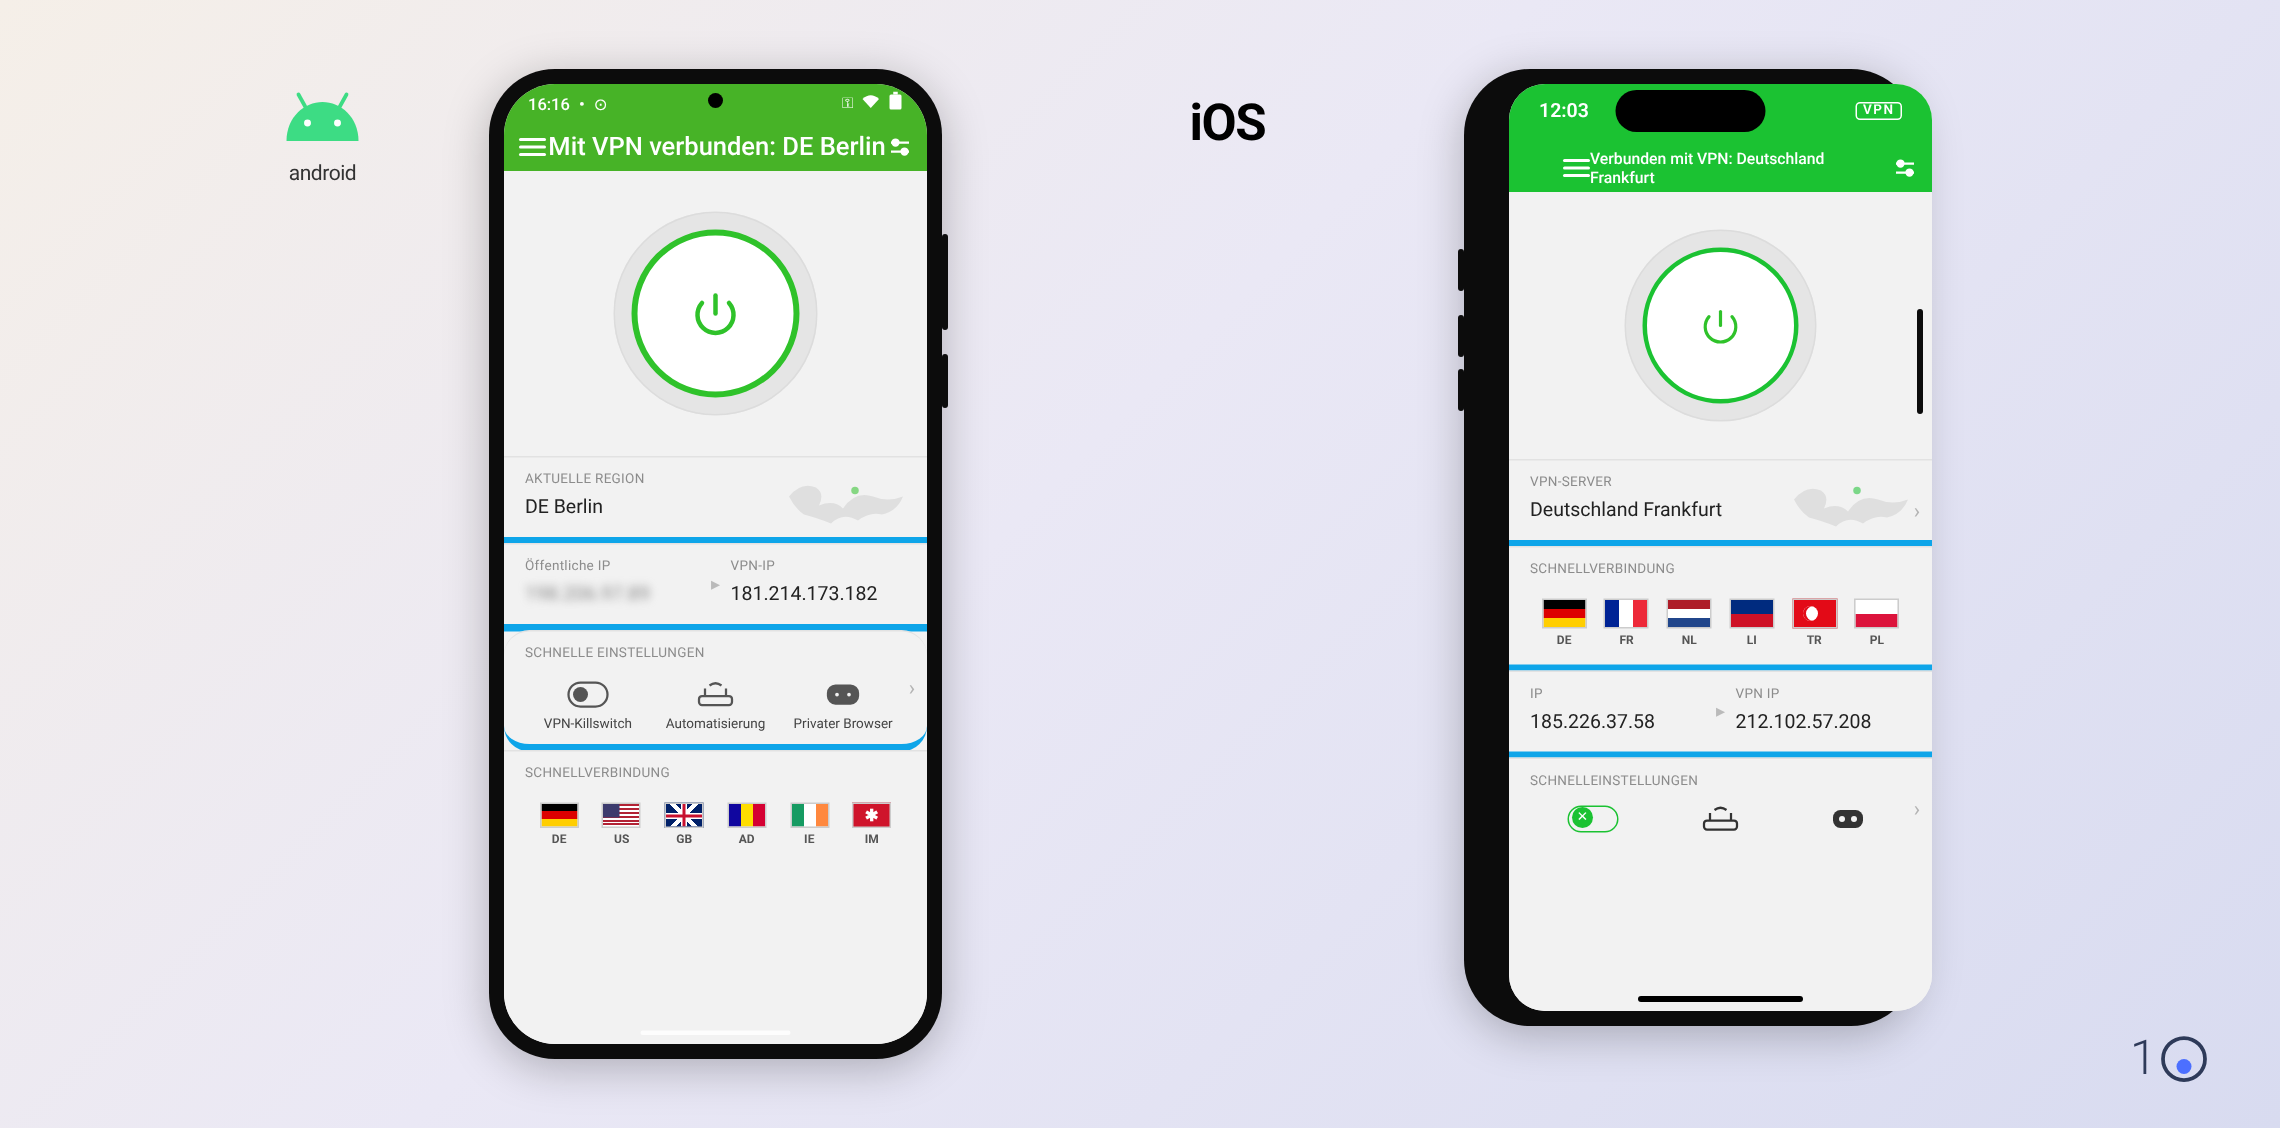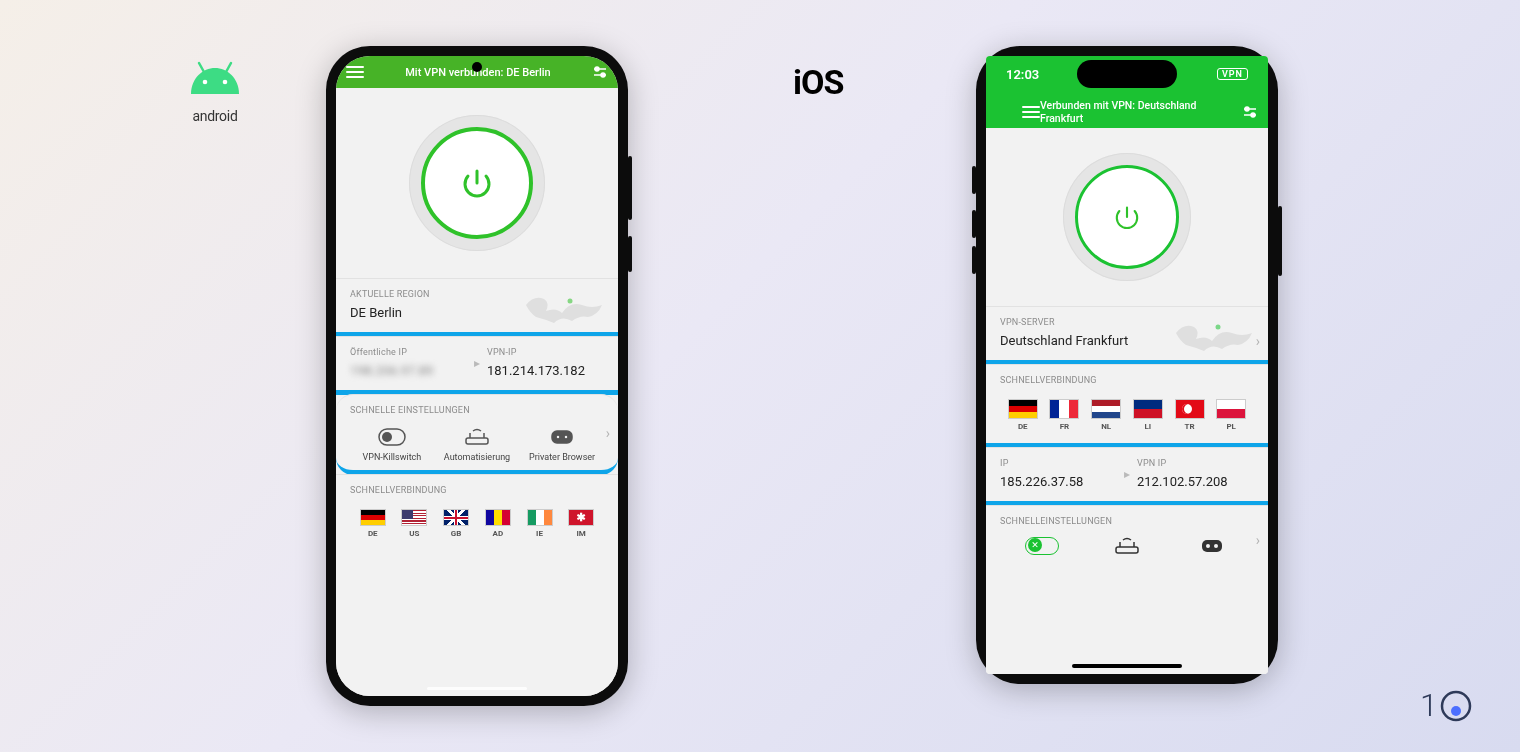--- a/index.html
+++ b/index.html
@@ -15,41 +15,41 @@
   .ios-label { position: absolute; left: 793px; top: 62px; font-size: 34px; font-weight: 700; color: #000; letter-spacing: -1px; }
 
   
   .bottom-icon { position: absolute; right: 40px; bottom: 22px; }
 
   
   .phone { position: absolute; border-radius: 44px; background: #0c0c0c; box-shadow: 0 6px 30px rgba(0,0,0,0.25); }
   .phone.android { left: 326px; top: 46px; width: 302px; height: 660px; padding: 10px; }
   .phone.ios { left: 976px; top: 46px; width: 302px; height: 638px; padding: 10px; }
   .screen { width: 100%; height: 100%; background: #F2F2F2; border-radius: 34px; overflow: hidden; position: relative; display: flex; flex-direction: column; }
-  .ios .screen { border-radius: 4px; }
+  .ios .screen { border-radius: 24px; margin-left: 20px; }
 
   
   .phone::before, .phone::after { content: ""; position: absolute; background: #0c0c0c; }
   .phone.android::before { right: -4px; top: 110px; width: 4px; height: 64px; border-radius: 2px; }
   .phone.android::after  { right: -4px; top: 190px; width: 4px; height: 36px; border-radius: 2px; }
   .phone.ios::before { left: -4px; top: 120px; width: 4px; height: 28px; border-radius: 2px; box-shadow: 0 44px 0 #0c0c0c, 0 80px 0 #0c0c0c; }
   .phone.ios::after  { right: -4px; top: 160px; width: 4px; height: 70px; border-radius: 2px; }
 
   
   .status-bar { height: 26px; display: flex; align-items: center; justify-content: space-between; padding: 0 16px; font-size: 11px; font-weight: 500; }
   .status-bar.android-sb { background: #47B327; color: #fff; }
   .status-bar.ios-sb     { background: #1BC232; color: #fff; height: 40px; padding: 0 20px 4px; font-size: 13px; font-weight: 600; }
   .status-icons { display: flex; gap: 5px; align-items: center; }
 
   
   .cam-dot { position: absolute; top: 16px; left: 50%; transform: translateX(-50%); width: 10px; height: 10px; background: #000; border-radius: 50%; z-index: 5; }
   .notch   { position: absolute; top: 14px; left: 50%; transform: translateX(-50%); width: 100px; height: 28px; background: #000; border-radius: 16px; z-index: 5; }
 
   
-  .hdr { height: 32px; display: flex; align-items: center; justify-content: space-between; padding: 0 10px; color: #fff; font-size: 11px; font-weight: 500; }
+  .hdr { height: 32px; display: flex; align-items: center; justify-content: space-between; padding: 0 10px; color: #fff; font-size: 17px; font-weight: 500; }
   .hdr.android-hdr { background: #47B327; }
   .hdr.ios-hdr     { background: #1BC232; font-size: 10.5px; padding-left: 36px; }
   .hamburger { width: 18px; height: 12px; display: flex; flex-direction: column; justify-content: space-between; cursor: pointer; }
   .hamburger span { height: 2px; background: #fff; border-radius: 1px; }
 
   
   .phone-body { flex: 1; overflow: hidden; background: #F2F2F2; }
 
   
   .power-stage { height: 190px; display: flex; align-items: center; justify-content: center; }
@@ -143,20 +143,41 @@
   <svg width="60" height="40" viewBox="0 0 60 40">
     <text x="0" y="30" font-size="32" font-weight="300" fill="#2E3A59" font-family="Arial">1</text>
     <circle cx="36" cy="20" r="14" stroke="#2E3A59" stroke-width="2.5" fill="none"></circle>
     <circle cx="36" cy="25" r="5" fill="#4C6FFF"></circle>
   </svg>
 </div>
 
 <div class="phone android">
   <div class="cam-dot"></div>
   <div class="screen">
+    <div class="status-bar android-sb">
+      <div style="display:flex;gap:6px;align-items:center;">
+        <span>16:16</span>
+        <span>•</span>
+        <span>⊙</span>
+      </div>
+      <div class="status-icons">
+        <span style="font-size:10px;">⚿</span>
+        <span>
+          <svg width="13" height="10" viewBox="0 0 13 10">
+              <path d="M1 3 Q6.5 -2 12 3 L6.5 9 Z" fill="#fff"></path>
+            </svg>
+        </span>
+        <span>
+          <svg width="10" height="13" viewBox="0 0 10 13">
+              <rect x="1" y="2" width="8" height="10" rx="1" fill="#fff"></rect>
+              <rect x="3.5" y="0" width="3" height="2" fill="#fff"></rect>
+            </svg>
+        </span>
+      </div>
+    </div>
 
     <div class="hdr android-hdr">
       <div class="hamburger">
           <span></span>
           <span></span>
           <span></span>
         </div>
       <span>Mit VPN verbunden: DE Berlin</span>
       <span class="settings-icn">
         <svg width="16" height="14" viewBox="0 0 16 14" stroke="#fff" stroke-width="1.5" fill="none">

